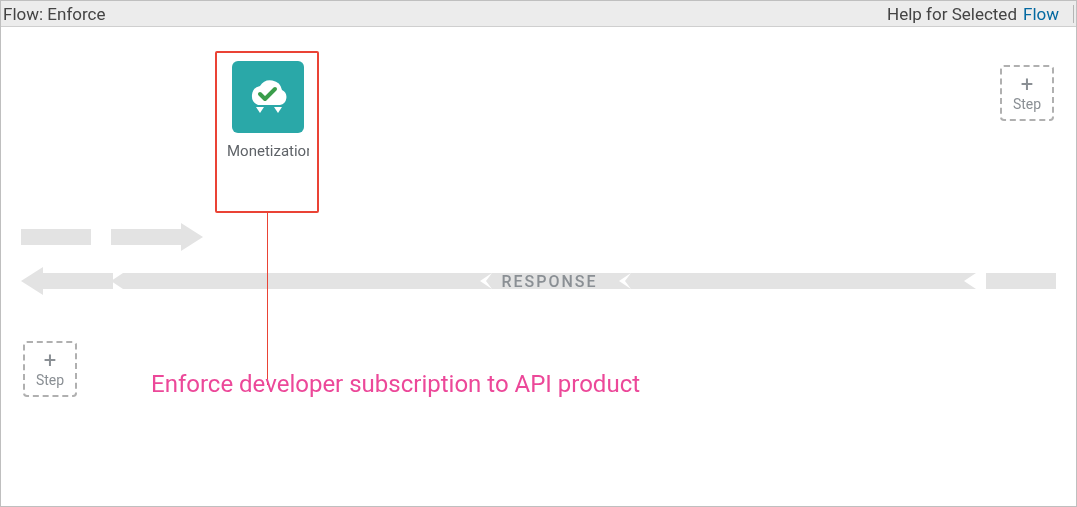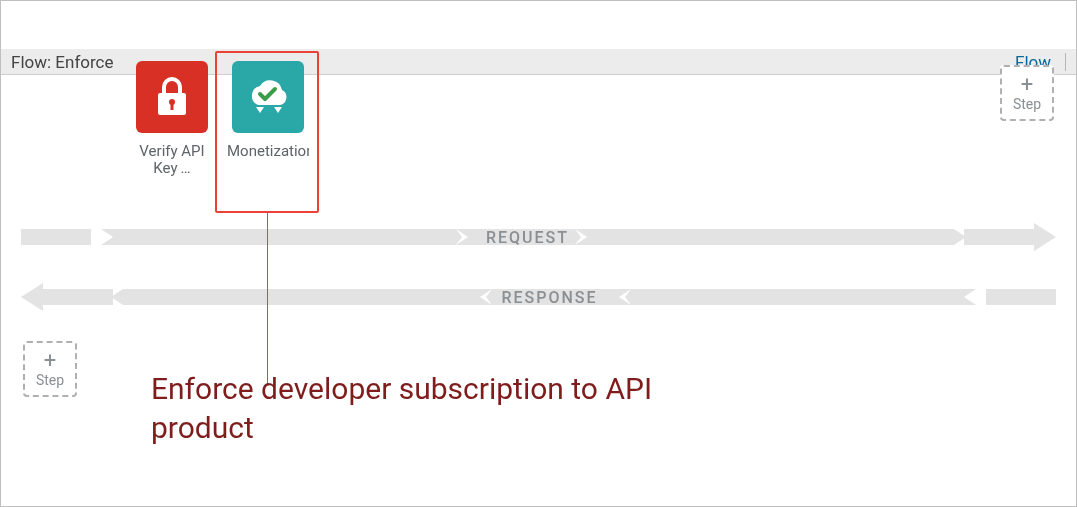--- a/index.html
+++ b/index.html
@@ -14,24 +14,23 @@
   .frame {
     position: absolute; inset: 0;
     border: 1px solid #bfbfbf;
   }
   .header {
     height: 26px;
     background: #ececec;
     border-bottom: 1px solid #cfcfcf;
     display: flex;
     align-items: center;
-    padding: 0 10px;
+    padding: 0 2px;
     font-size: 17px;
     color: #444;
-    margin-top: 48px;
   }
   .header .right {
     margin-left: auto;
     display: flex;
     gap: 6px;
     align-items: center;
   }
   .header .link { color: #0369a1; cursor: pointer; }
   .header .divider { width: 1px; height: 18px; background: #b5b5b5; margin-left: 8px; }
   .canvas { position: absolute; left:0; right:0; top:26px; bottom:0; }
@@ -67,21 +66,21 @@
   }
 
   .flow-bar {
     position: absolute;
     left: 20px; right: 20px;
     height: 28px;
     display: flex;
     align-items: center;
   }
   .flow-bar.request  { top: 196px; }
-  .flow-bar.response { top: 256px; text-align: right; }
+  .flow-bar.response { top: 240px; text-align: right; }
   .flow-bar .seg { height: 16px; background: #e3e3e3; }
   .flow-bar .seg.short { width: 70px; }
   .flow-bar .gap   { width: 10px; }
   .flow-bar .seg.long  { flex: 1; position: relative; display:flex; align-items:center; justify-content:center;}
   .flow-bar .arrowhead {
     width: 0; height: 0;
     border-top: 14px solid transparent;
     border-bottom: 14px solid transparent;
   }
   .flow-bar.request .arrowhead { border-left: 22px solid #e3e3e3; margin-left: 0; }
@@ -127,51 +126,41 @@
 
   .callout-line {
     position:absolute;
     left: 266px; top: 186px;
     width: 0; height: 172px;
     border-left: 1px solid #ea4335;
   }
   .callout-text {
     position:absolute;
     left: 150px; top: 342px;
-    font-size: 30px; color: #7f1d1d; line-height:1.3;
+    font-size: 24px; color: #ec4899; line-height:1.3;
     max-width: 560px;
   }
 </style>
 </head>
 <body>
 
 <div class="frame">
   <div class="header">
     <span>Flow:</span>
     <span>&nbsp;</span>
     <span>Enforce</span>
     <div class="right">
+      <span>Help for Selected</span>
       <span class="link">Flow</span>
       <span class="divider"></span>
     </div>
   </div>
 
   <div class="canvas">
 
-    <div class="policy verify">
-      <div class="iconbox">
-        <svg width="40" height="44" viewBox="0 0 40 44">
-          <rect x="6" y="18" width="28" height="22" rx="2" fill="#fff"></rect>
-          <path d="M12 18 v-6 a8 8 0 0 1 16 0 v6" fill="none" stroke="#fff" stroke-width="4"></path>
-          <circle cx="20" cy="27" r="3" fill="#d93025"></circle>
-          <rect x="18.5" y="28" width="3" height="7" fill="#d93025"></rect>
-        </svg>
-      </div>
-      <div class="label">Verify API Key …</div>
-    </div>
 
     <div class="policy monet">
       <div class="iconbox">
         <svg width="52" height="44" viewBox="0 0 52 44">
           <path d="M16 30 a10 10 0 0 1 2-19 a12 12 0 0 1 22 4 a8 8 0 0 1 -2 15 h-22 z" fill="#fff"></path>
           <path d="M14 32 l4 6 l4 -6 z" fill="#fff"></path>
           <path d="M32 32 l4 6 l4 -6 z" fill="#fff"></path>
           <path d="M18 19 l5 5 l10 -10" fill="none" stroke="#3a9d4a" stroke-width="4" stroke-linecap="round" stroke-linejoin="round"></path>
         </svg>
       </div>
@@ -181,35 +170,20 @@
     <div class="selection-box"></div>
 
     <div class="add-step top">
       <span class="plus">+</span>
       <span>Step</span>
     </div>
 
     <div class="flow-bar request">
       <div class="seg short"></div>
       <div class="gap"></div>
-      <div class="seg long">
-        <span class="notch notch-left"></span>
-        <div class="mid-chevron" style="left:355px;">
-          <svg viewBox="0 0 24 16">
-              <path d="M0 0 L12 8 L0 16 L6 8 Z" fill="#fff"></path>
-            </svg>
-        </div>
-        <div class="mid-chevron" style="right:355px;">
-          <svg viewBox="0 0 24 16">
-              <path d="M0 0 L12 8 L0 16 L6 8 Z" fill="#fff"></path>
-            </svg>
-        </div>
-        <span class="flow-label">REQUEST</span>
-        <span class="chev"></span>
-      </div>
       <div class="gap"></div>
       <div class="seg short"></div>
       <div class="arrowhead"></div>
     </div>
 
     <div class="flow-bar response">
       <div class="arrowhead"></div>
       <div class="seg short"></div>
       <div class="gap"></div>
       <div class="seg long">

